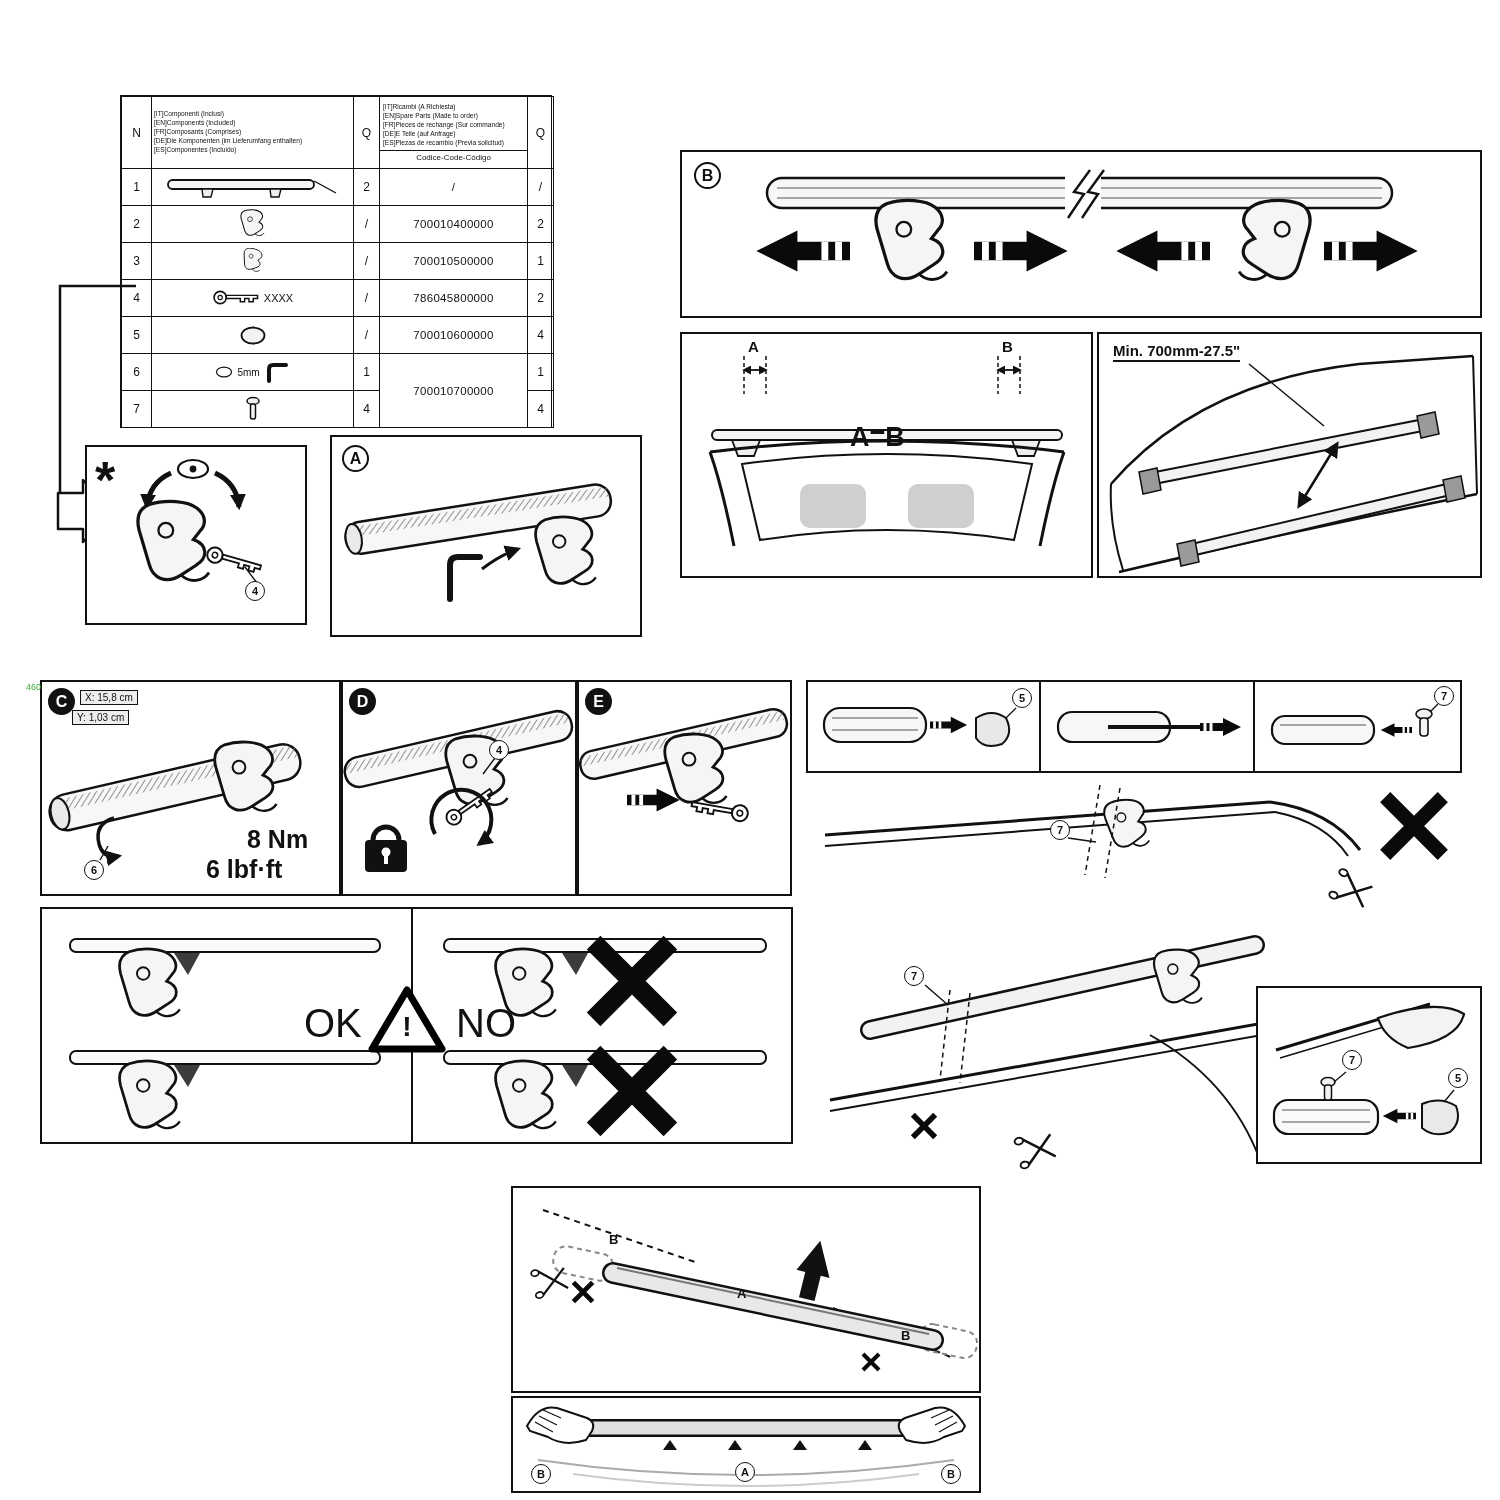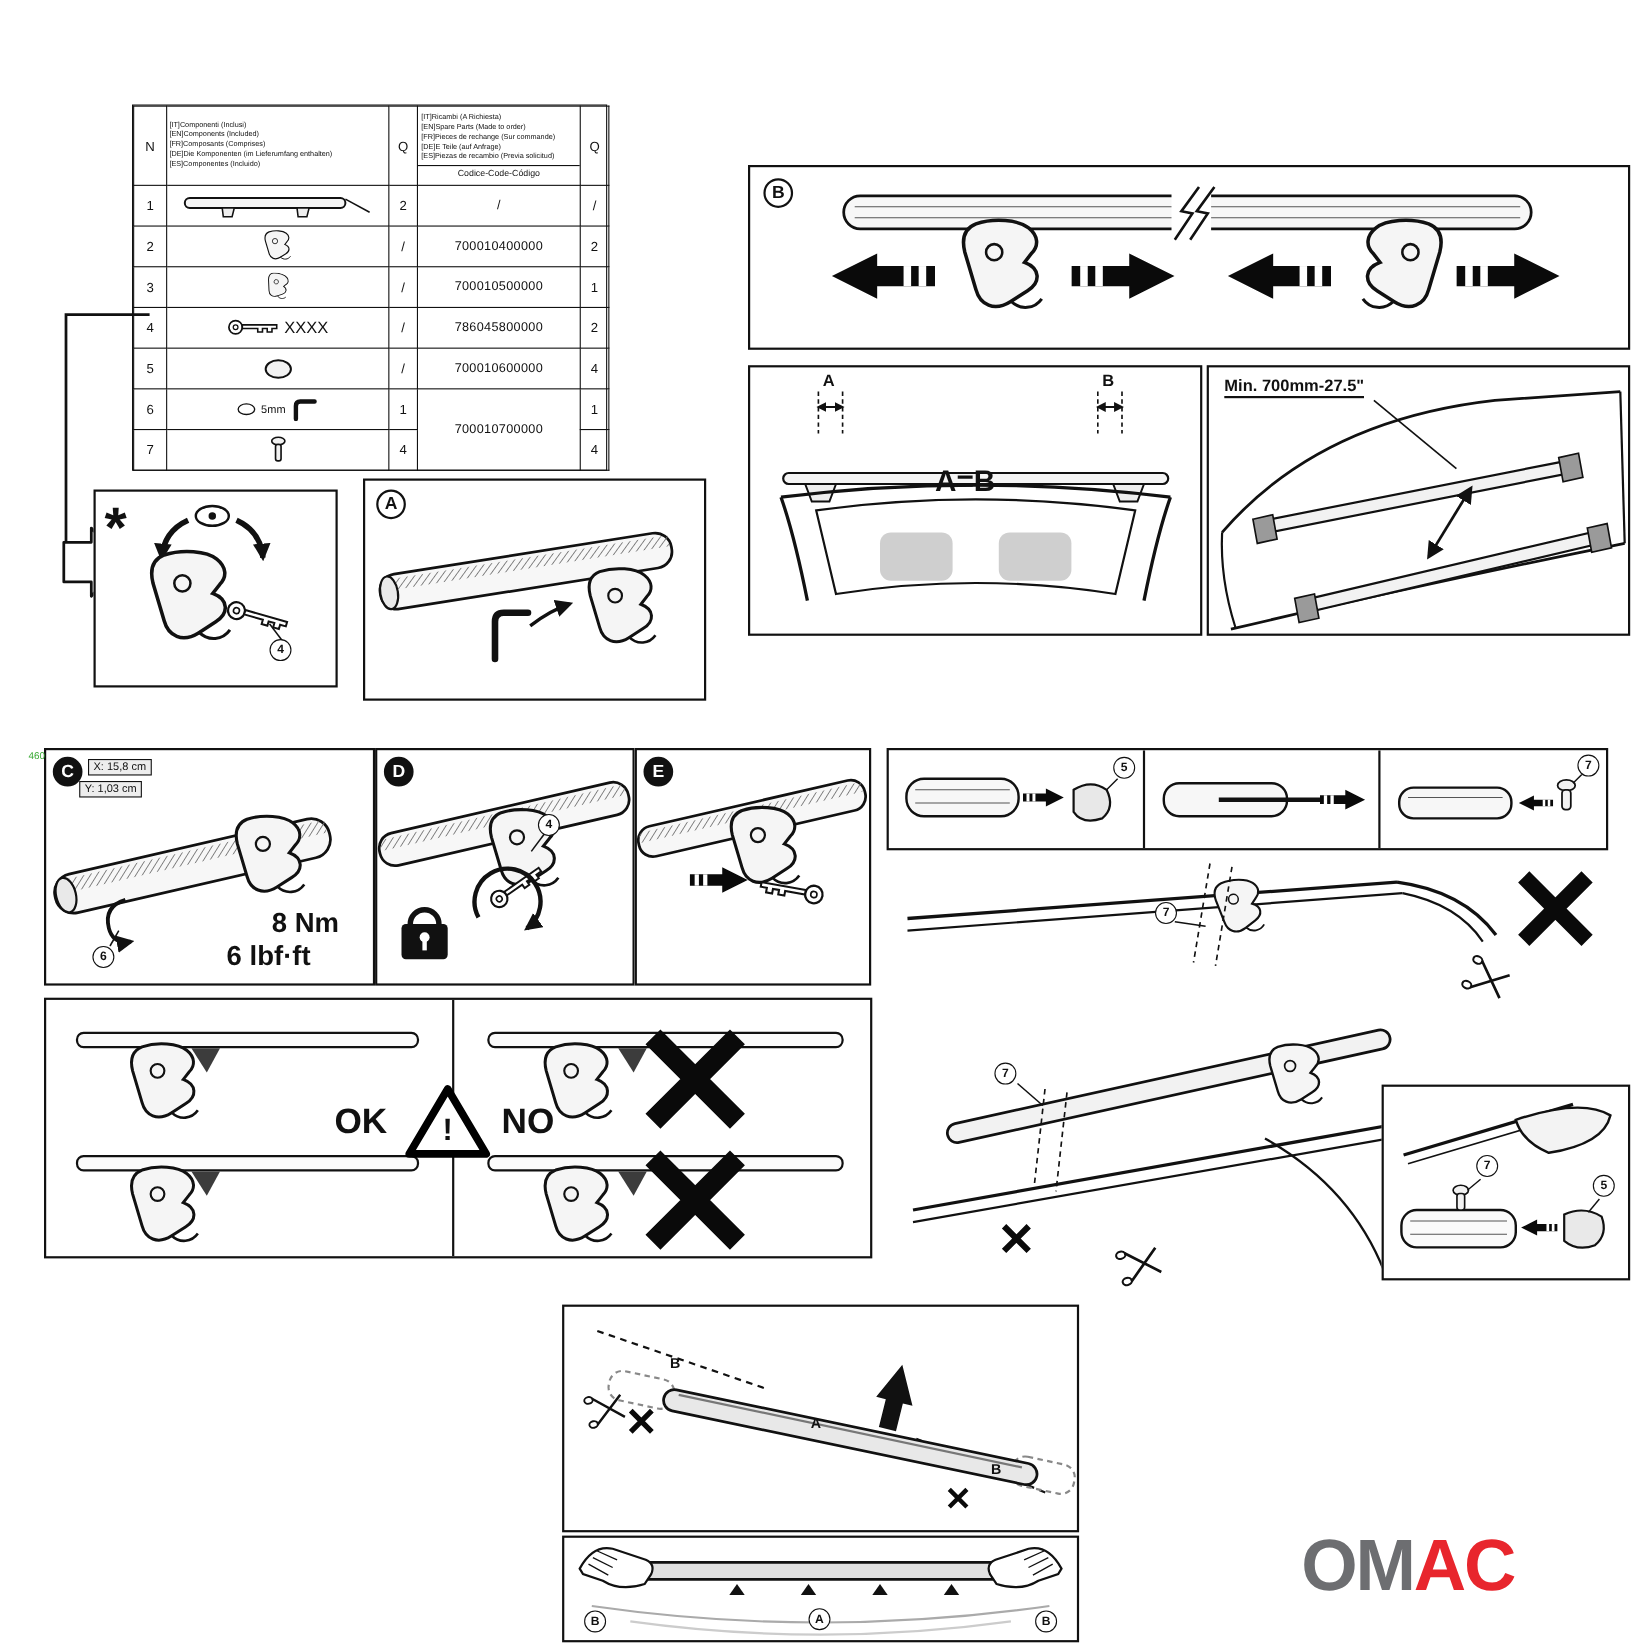--- a/index.html
+++ b/index.html
@@ -28,24 +28,24 @@
   table.parts { border-collapse:collapse; width:100%; height:100%; table-layout:fixed; }
   table.parts td { border:1.6px solid #111; padding:0 2px; vertical-align:middle; }
   .c-center { text-align:center; }
   .hd-n { font-size:12px; font-weight:normal; }
   .hd-small { font-size:6.6px; line-height:1.35; white-space:pre-line; padding:2px 3px; }
   .hd-codelabel { font-size:8px; text-align:center; border-top:1.2px solid #111; padding:2px 0; }
   .code-cell { font-size:11.5px; text-align:center; letter-spacing:0.3px; }
   .q-cell { font-size:12px; text-align:center; }
   .icon-cell { text-align:center; }
   .icon-wrap { display:flex; align-items:center; justify-content:center; gap:4px; }
-  .keytxt { font-size:15px; }
+  .keytxt { font-size:11px; }
   .allentxt { font-size:10px; }
   
-  .verdict { position:absolute; font-weight:bold; font-size:32px; z-index:3; }
+  .verdict { position:absolute; font-weight:normal; font-size:40px; z-index:3; }
   .warnwrap { position:absolute; width:78px; height:70px; z-index:4; }
   .warnwrap .bang { position:absolute; left:0; right:0; top:26px; text-align:center;
                     font-weight:bold; font-size:28px; }
   
   #logo { position:absolute; left:1183px; top:1384px; font-weight:bold; font-size:66px;
           letter-spacing:-2px; z-index:3; }
   #logo .lg { color:#6d6e71; }
   #logo .lr { color:#e8262d; }
   .artifact { position:absolute; left:26px; top:682px; color:#3aaa35; font-size:9px; z-index:3; }
 </style>
@@ -538,17 +538,14 @@
       <g transform="translate(466,0) scale(-1,1)">
         <path d="M14 28 q12 -22 30 -18 l30 10 q9 4 5 13 l-6 9 q-22 7 -38 -3 l-18 -6 z" fill="#fff" stroke="#111" stroke-width="2"></path>
         <path d="M30 12 l18 8 M26 18 l18 9 M22 24 l18 10" fill="none" stroke="#111" stroke-width="1.2"></path>
       </g>
     </svg>
     <span class="circ" style="left:18px; top:66px;">B</span>
     <span class="circ" style="left:222px; top:64px;">A</span>
     <span class="circ" style="left:428px; top:66px;">B</span>
   </div>
 
-  <div id="logo">
-    <span class="lg">OM</span><span class="lr">AC</span>
-  </div>
 
 </div>
 
 </body></html>

